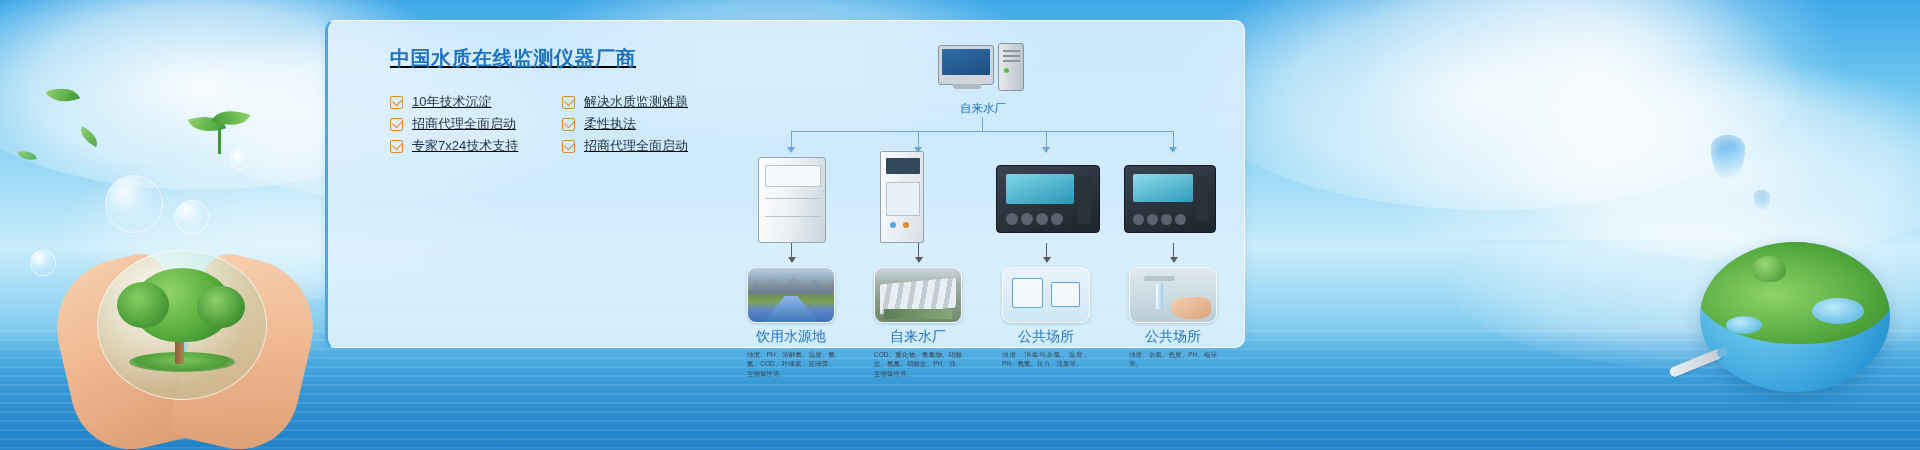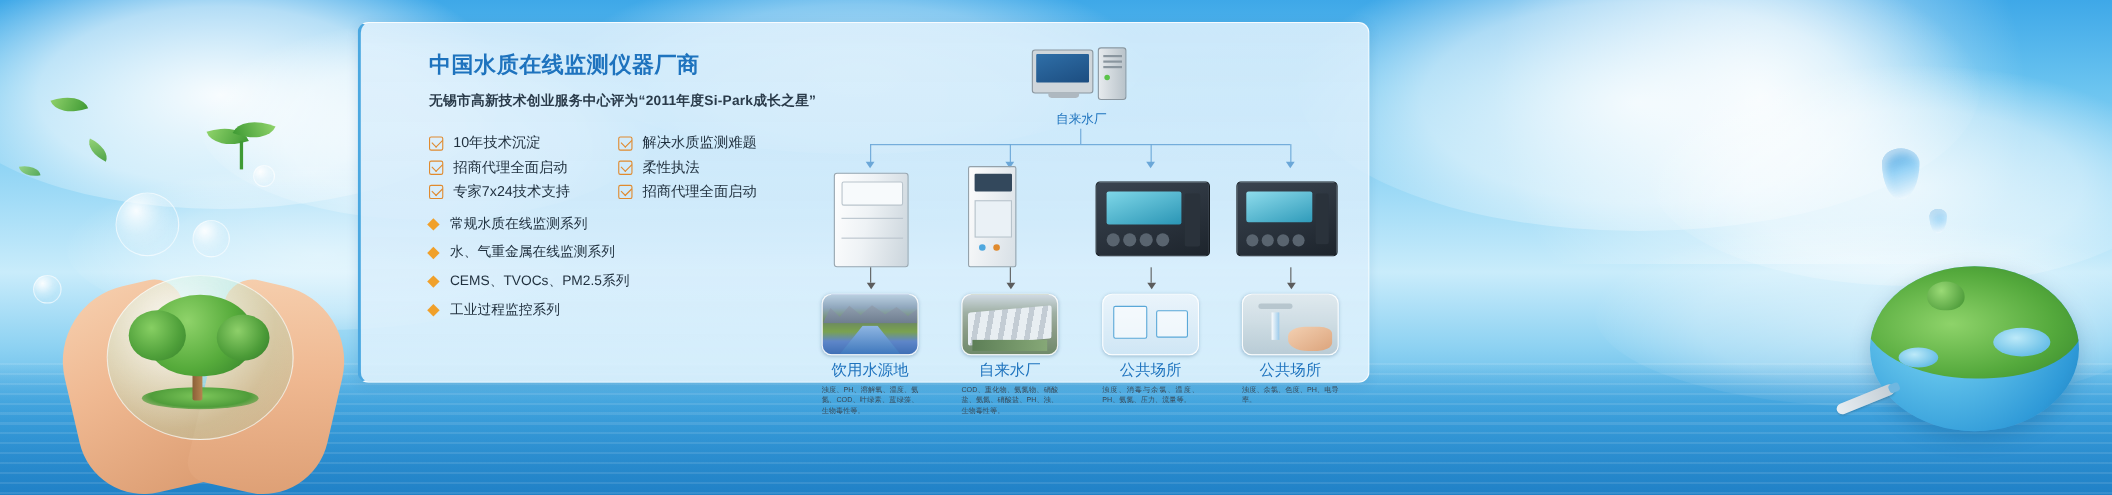--- a/index.html
+++ b/index.html
@@ -117,21 +117,21 @@
   .panel{
     position:absolute; left:325px; top:20px; width:920px; height:328px;
     background:linear-gradient(180deg, rgba(222,240,252,.88) 0%, rgba(214,236,251,.86) 55%, rgba(226,243,253,.88) 100%);
     border:1px solid rgba(255,255,255,.85);
     border-left:3px solid #4aa7e0;
     border-radius:10px;
     box-shadow:0 2px 10px rgba(30,100,160,.12);
   }
 
   
-  .left-col{ position:absolute; left:62px; top:24px; width:340px; }
+  .left-col{ position:absolute; left:62px; top:24px; width:340px;text-decoration:underline; }
   .h1{ font-size:20px; font-weight:bold; color:#1e73be; letter-spacing:.5px; }
   .sub{ font-size:12.5px; color:#2a3b4a; margin-top:11px; font-weight:bold; letter-spacing:.2px; white-space:nowrap; }
 
   .checks{ margin-top:21px; display:grid; grid-template-columns:172px 1fr; row-gap:4px; }
   .chk{ display:flex; align-items:center; gap:9px; }
   .cbox{ width:13px; height:13px; border:1.6px solid #e08a2e; border-radius:2px; position:relative; flex:0 0 auto; background:transparent; }
   .cbox:after{
     content:""; position:absolute; left:2px; top:1px; width:8px; height:5px;
     border-left:1.8px solid #e08a2e; border-bottom:1.8px solid #e08a2e; transform:rotate(-45deg);
   }
@@ -290,21 +290,20 @@
   <div class="etree"></div>
   <div class="lake"></div>
   <div class="lake2"></div>
 </div>
 <div class="probe"></div>
 
 <div class="panel">
 
   <div class="left-col">
     <div class="h1">中国水质在线监测仪器厂商</div>
-    <div class="sub">无锡市高新技术创业服务中心评为“2011年度Si-Park成长之星”</div>
 
     <div class="checks">
       <div class="chk">
         <span class="cbox"></span>
         <span>10年技术沉淀</span>
       </div>
       <div class="chk">
         <span class="cbox"></span>
         <span>解决水质监测难题</span>
       </div>
@@ -320,38 +319,20 @@
         <span class="cbox"></span>
         <span>专家7x24技术支持</span>
       </div>
       <div class="chk">
         <span class="cbox"></span>
         <span>招商代理全面启动</span>
       </div>
     </div>
 
 
-    <div class="bullets">
-      <div class="bl">
-        <span class="dia"></span>
-        <span>常规水质在线监测系列</span>
-      </div>
-      <div class="bl">
-        <span class="dia"></span>
-        <span>水、气重金属在线监测系列</span>
-      </div>
-      <div class="bl">
-        <span class="dia"></span>
-        <span>CEMS、TVOCs、PM2.5系列</span>
-      </div>
-      <div class="bl">
-        <span class="dia"></span>
-        <span>工业过程监控系列</span>
-      </div>
-    </div>
   </div>
 
   <div class="diagram">
 
     <div class="pc">
       <div class="monitor">
         <div class="scr"></div>
         <div class="base"></div>
       </div>
       <div class="tower">

